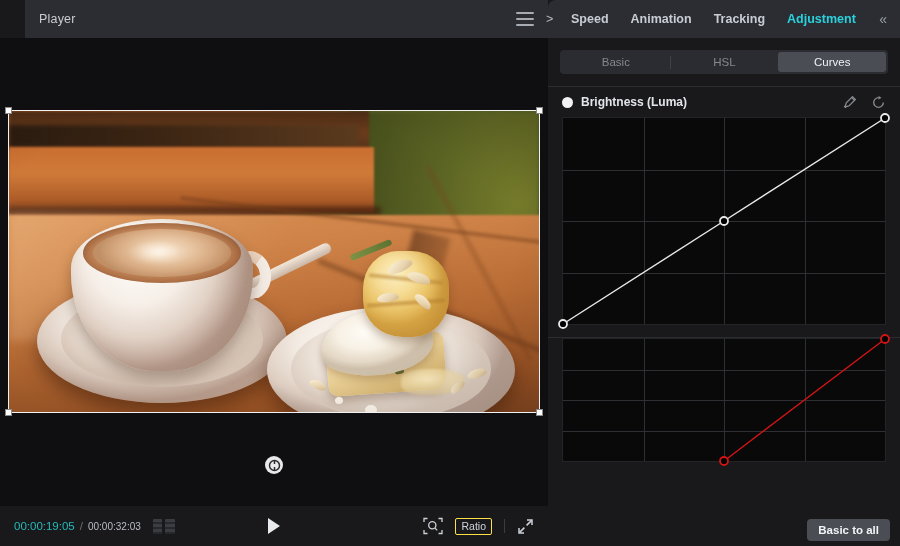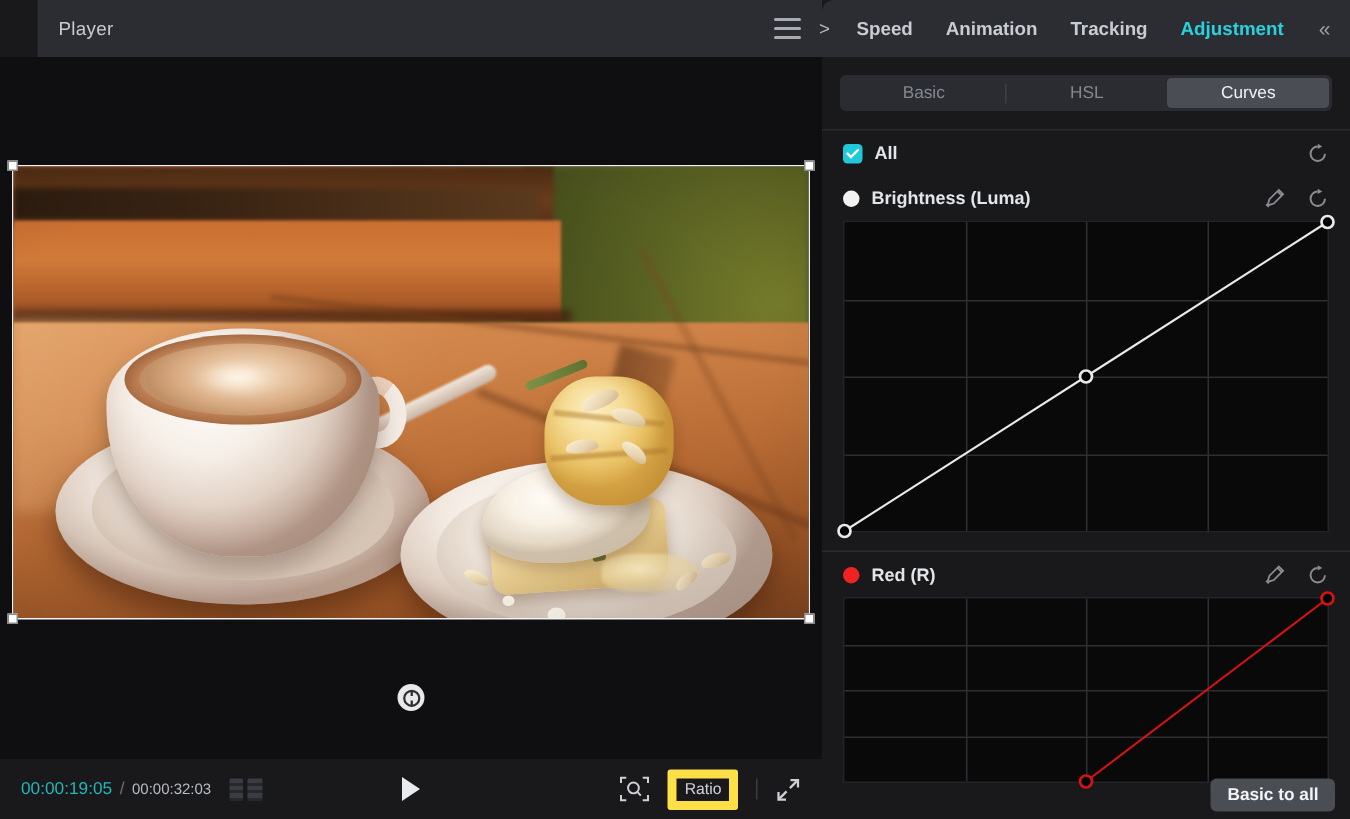--- a/index.html
+++ b/index.html
@@ -266,21 +266,21 @@
     position: absolute; left: 50%; transform: translateX(-50%);
     width: 0; height: 0;
     border-left: 12px solid #e8eaed;
     border-top: 8px solid transparent;
     border-bottom: 8px solid transparent;
     cursor: pointer;
   }
   #bottom-right { margin-left: auto; display: flex; align-items: center; gap: 12px; }
   #zoom-fit-icon { position: relative; width: 20px; height: 18px; cursor: pointer; }
   #ratio-button {
-    border: 6px solid #fde047; border-radius: 2px;
+    border: 1px solid #fde047; border-radius: 2px;
     padding: 1px 5px 2px; font-size: 10.5px; color: #cfd3d9; cursor: pointer;
   }
   #bottom-divider { width: 1px; height: 14px; background: #3a3c42; }
   #fullscreen-icon { width: 17px; height: 17px; cursor: pointer; }
 
   
   #right-panel {
     width: 352px; height: 546px; position: relative;
     background: #19191c; display: flex; flex-direction: column;
   }
@@ -491,36 +491,20 @@
 
       <div id="segmented">
         <span class="seg">Basic</span>
         <span class="seg-div"></span>
         <span class="seg">HSL</span>
         <span class="seg active">Curves</span>
       </div>
 
       <div id="divider-1"></div>
 
-      <div class="ch-head">
-        <span class="cb">
-          <svg width="9" height="7" viewBox="0 0 9 7">
-            <path d="M1 3.4 L3.3 5.7 L8 1" fill="none" stroke="#ffffff" stroke-width="1.6" stroke-linecap="round"></path>
-          </svg>
-        </span>
-        <span class="ch-label">All</span>
-        <span class="ch-actions">
-          <span class="ico">
-            <svg width="15" height="15" viewBox="0 0 15 15">
-              <path d="M12.3 7.5 A4.8 4.8 0 1 1 7.5 2.7 L7.5 2.7" fill="none" stroke="#cfd3d9" stroke-width="1.3"></path>
-              <path d="M7.5 0.9 L7.5 4.4 L10.5 2.7 Z" fill="#cfd3d9"></path>
-            </svg>
-          </span>
-        </span>
-      </div>
 
       <div class="ch-head">
         <span class="dot luma"></span>
         <span class="ch-label">Brightness (Luma)</span>
         <span class="ch-actions">
           <span class="ico">
             <svg width="14" height="14" viewBox="0 0 14 14">
               <path d="M9.5 1.6 L12.4 4.5 L6.2 10.7 L3.3 11.6 L2.4 12.5 L1.5 11.6 L2.4 10.7 L3.3 7.8 Z" fill="none" stroke="#cfd3d9" stroke-width="1.2"></path>
               <path d="M8.6 2.5 L11.5 5.4" stroke="#cfd3d9" stroke-width="1.2"></path>
             </svg>
@@ -544,38 +528,20 @@
           <svg class="curve-svg" width="322" height="206">
             <polyline points="0,206 161,103 322,0" fill="none" stroke="#e9e9e9" stroke-width="1.4"></polyline>
             <circle cx="0" cy="206" r="4" fill="#000" stroke="#e9e9e9" stroke-width="1.8"></circle>
             <circle cx="161" cy="103" r="4" fill="#000" stroke="#e9e9e9" stroke-width="1.8"></circle>
             <circle cx="322" cy="0" r="4" fill="#000" stroke="#e9e9e9" stroke-width="1.8"></circle>
           </svg>
         </div>
 
       <div id="divider-2"></div>
 
-      <div class="ch-head">
-        <span class="dot red"></span>
-        <span class="ch-label">Red (R)</span>
-        <span class="ch-actions">
-          <span class="ico">
-            <svg width="14" height="14" viewBox="0 0 14 14">
-              <path d="M9.5 1.6 L12.4 4.5 L6.2 10.7 L3.3 11.6 L2.4 12.5 L1.5 11.6 L2.4 10.7 L3.3 7.8 Z" fill="none" stroke="#cfd3d9" stroke-width="1.2"></path>
-              <path d="M8.6 2.5 L11.5 5.4" stroke="#cfd3d9" stroke-width="1.2"></path>
-            </svg>
-          </span>
-          <span class="ico">
-            <svg width="15" height="15" viewBox="0 0 15 15">
-              <path d="M12.3 7.5 A4.8 4.8 0 1 1 7.5 2.7 L7.5 2.7" fill="none" stroke="#cfd3d9" stroke-width="1.3"></path>
-              <path d="M7.5 0.9 L7.5 4.4 L10.5 2.7 Z" fill="#cfd3d9"></path>
-            </svg>
-          </span>
-        </span>
-      </div>
 
       <div class="graph" id="graph-red">
           <div class="grid-v" style="left: 80.5px;"></div>
           <div class="grid-h" style="top: 30.5px;"></div>
           <div class="grid-v" style="left: 161px;"></div>
           <div class="grid-h" style="top: 61px;"></div>
           <div class="grid-v" style="left: 241.5px;"></div>
           <div class="grid-h" style="top: 91.5px;"></div>
           <svg class="curve-svg" width="322" height="122">
             <polyline points="161,122 322,0" fill="none" stroke="#d41414" stroke-width="1.4"></polyline>

